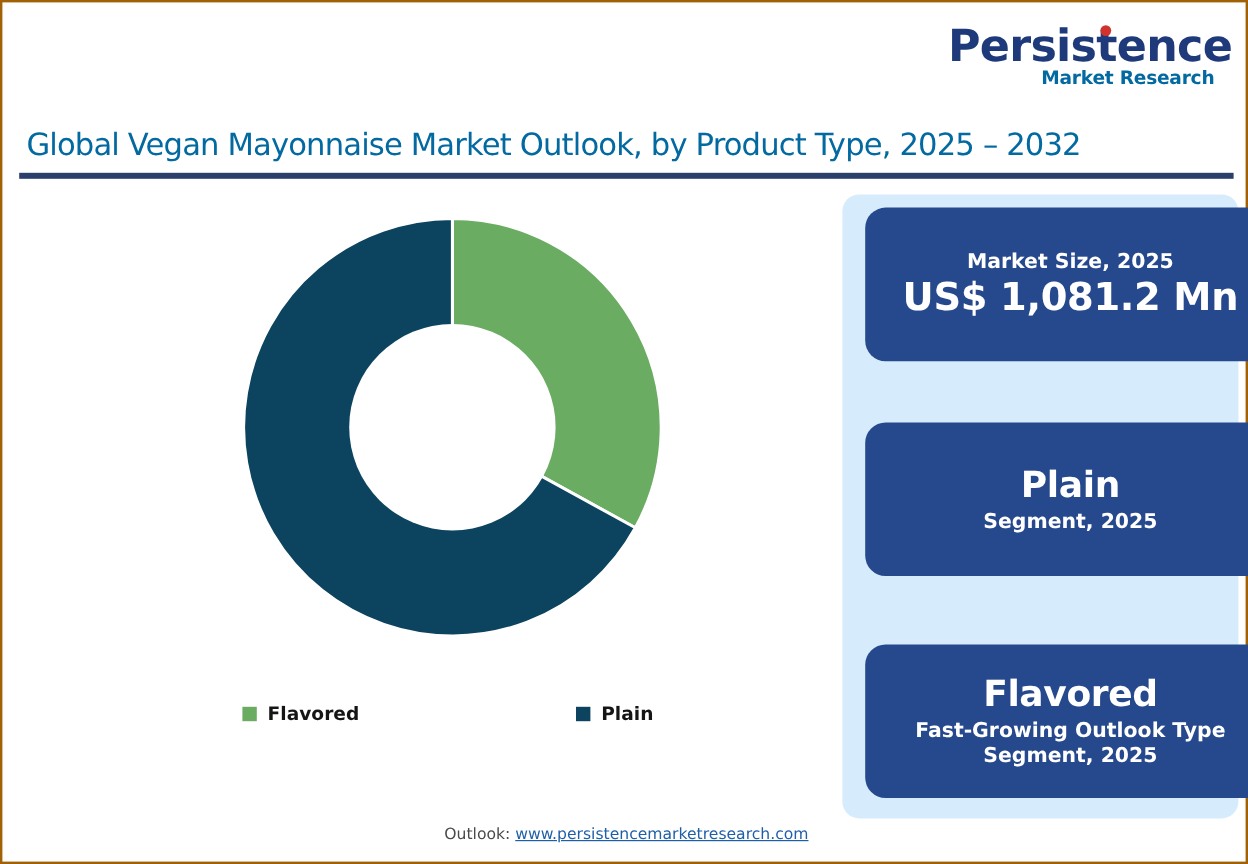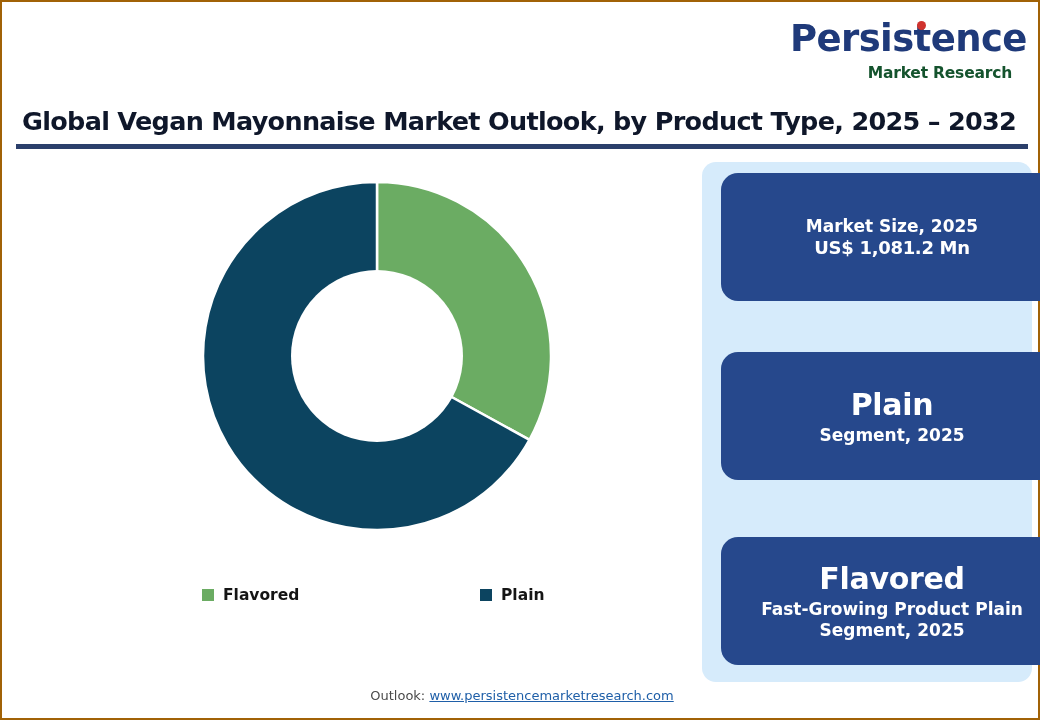--- a/index.html
+++ b/index.html
@@ -35,48 +35,48 @@
     display: block;
     font-family: "DejaVu Sans", sans-serif;
     font-size: 37px;
     font-weight: bold;
     letter-spacing: -0.6px;
     color: #1F3A7A;
     white-space: nowrap;
   }
   #logo .brand-sub {
     display: block;
-    margin-top: 9px;
+    margin-top: 1px;
     font-family: "DejaVu Sans", sans-serif;
     font-size: 15.5px;
     font-weight: bold;
     letter-spacing: -0.2px;
-    color: #14532d;
+    color: #0369a1;
     white-space: nowrap;
   }
   #logo .dot-i {
     position: absolute;
     top: 1px;
     left: 127px;
     width: 9px;
     height: 9px;
     border-radius: 50%;
     background: #D0332E;
   }
 
   
   #title {
     position: absolute;
     left: 20px;
     top: 104px;
     width: 1000px;
     font-family: "DejaVu Sans", sans-serif;
     font-size: 25.5px;
-    font-weight: bold;
-    color: #0f172a;
+    font-weight: normal;
+    color: #0369a1;
     letter-spacing: -0.7px;
     white-space: nowrap;
   }
   #title-rule {
     position: absolute;
     left: 14px;
     top: 142px;
     width: 1012px;
     height: 5px;
     background: #2B3F6B;
@@ -155,21 +155,21 @@
 
   .card-caption {
     font-family: "DejaVu Sans", sans-serif;
     font-size: 17px;
     font-weight: bold;
     line-height: 1.22;
     padding: 0 10px;
   }
   .card-value-lg {
     font-family: "DejaVu Sans", sans-serif;
-    font-size: 18px;
+    font-size: 32px;
     font-weight: bold;
     letter-spacing: -0.3px;
     margin-top: 0;
   }
   .card-headline {
     font-family: "DejaVu Sans", sans-serif;
     font-size: 30px;
     font-weight: bold;
     letter-spacing: -0.3px;
     margin-bottom: 3px;
@@ -234,21 +234,21 @@
       <div class="card-value-lg">US$ 1,081.2 Mn</div>
     </div>
 
     <div class="stat-card" id="card-leading">
       <div class="card-headline">Plain</div>
       <div class="card-caption">Segment, 2025</div>
     </div>
 
     <div class="stat-card" id="card-fastgrowing">
       <div class="card-headline">Flavored</div>
-      <div class="card-caption">Fast-Growing Product Plain</div>
+      <div class="card-caption">Fast-Growing Outlook Type</div>
       <div class="card-caption">Segment, 2025</div>
     </div>
 
   </div>
 
   <div id="footer">
     <span>Outlook: </span><span class="src-link">www.persistencemarketresearch.com</span>
   </div>
 
 </div>

